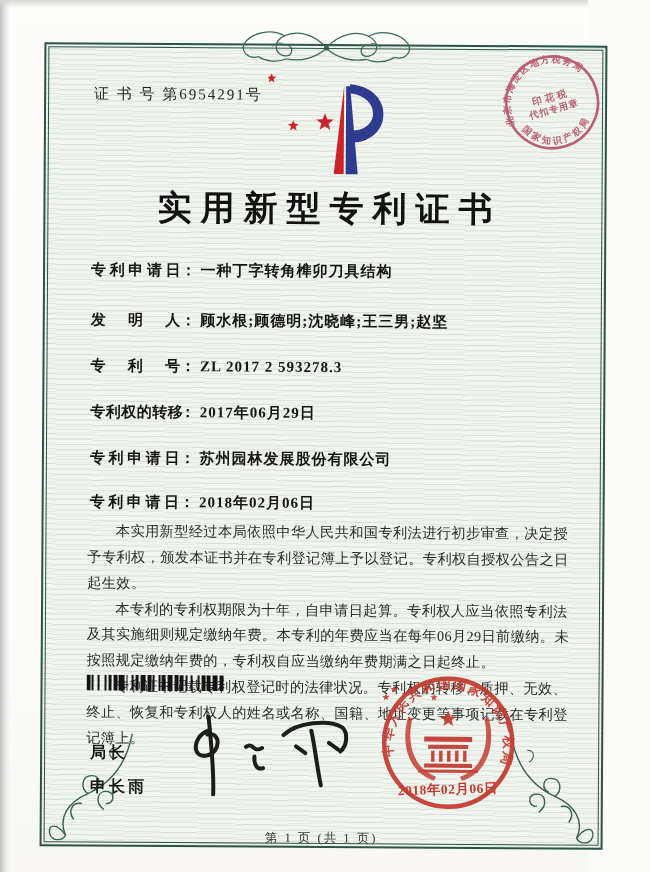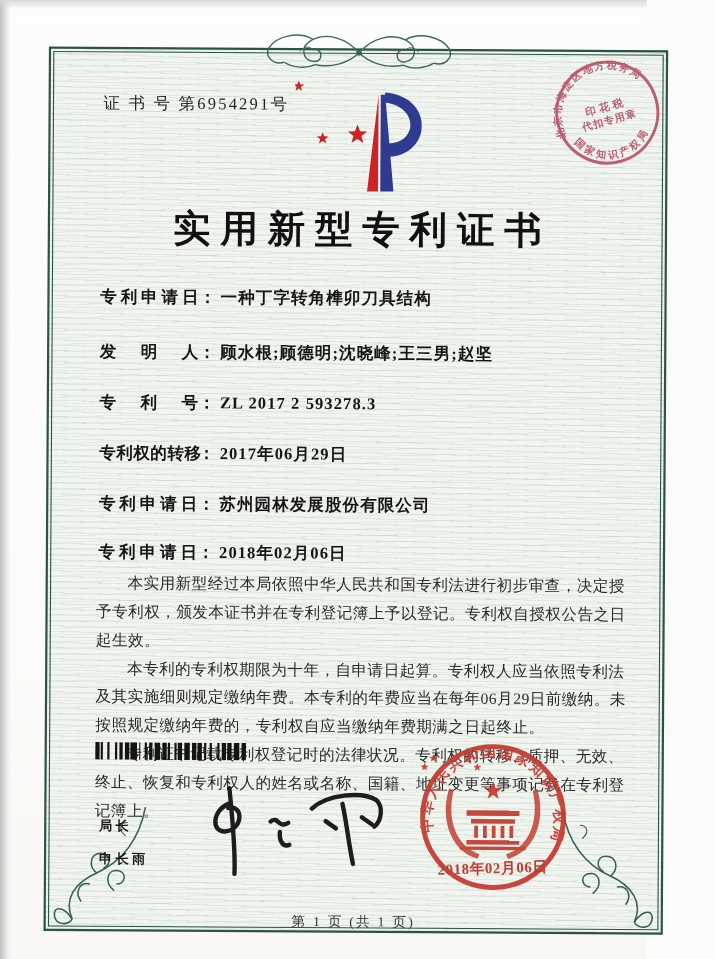--- a/index.html
+++ b/index.html
@@ -44,21 +44,21 @@
   .body-text{ position:absolute; left:44px; top:474px; width:488px;
     font-size:14.2px; line-height:1.82; color:#2a2a2a; letter-spacing:0.4px; }
   .body-text p{ text-indent:2em; }
 
   .barcode{ position:absolute; left:44px; top:630px; width:168px; height:16px;
     display:flex; align-items:stretch; overflow:hidden; }
   .barcode .bar{ background:#141414; height:100%; flex:none; }
   .barcode .space{ background:transparent; height:100%; flex:none; }
 
   .signer{ position:absolute; left:48px; top:700px; font-family:"Liberation Sans",sans-serif;
-    font-weight:700; font-size:12px; color:#1a1a1a; letter-spacing:3px; line-height:1; }
+    font-weight:700; font-size:16px; color:#1a1a1a; letter-spacing:3px; line-height:1; }
   .signer .signer-name{ margin-top:18px; }
 
   .signature-svg{ position:absolute; left:138px; top:652px; width:180px; height:104px;
     transform:rotate(-3deg); }
 
   .seal-wrap{ position:absolute; left:336px; top:626px; width:140px; height:140px; }
   .seal-date{ position:absolute; left:336px; top:734px; width:140px; text-align:center;
     color:var(--seal-red,#c23a30); font-size:13.5px; font-weight:700;
     letter-spacing:0.5px; transform:rotate(-2deg); white-space:nowrap;}
 

